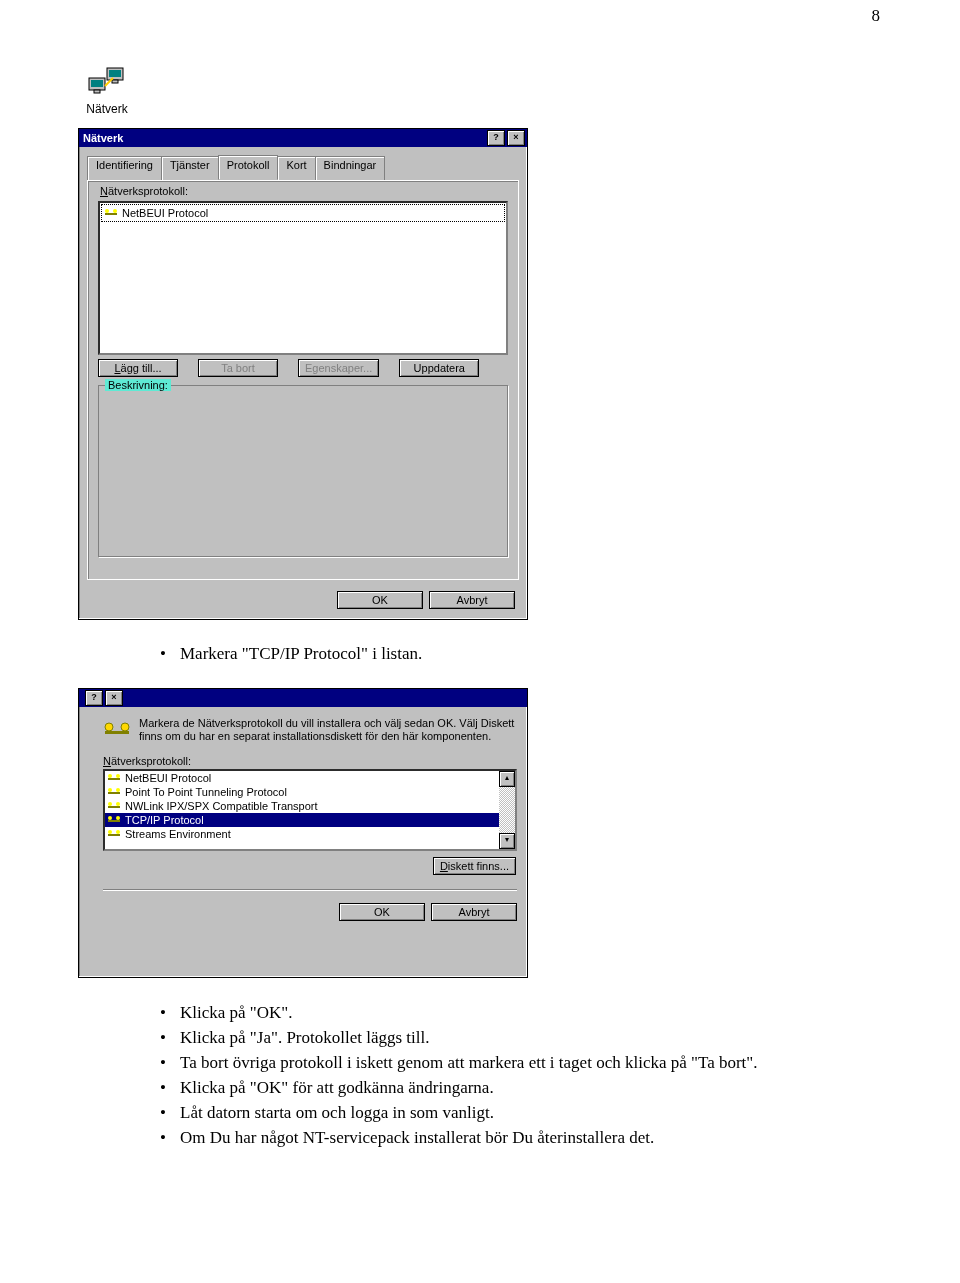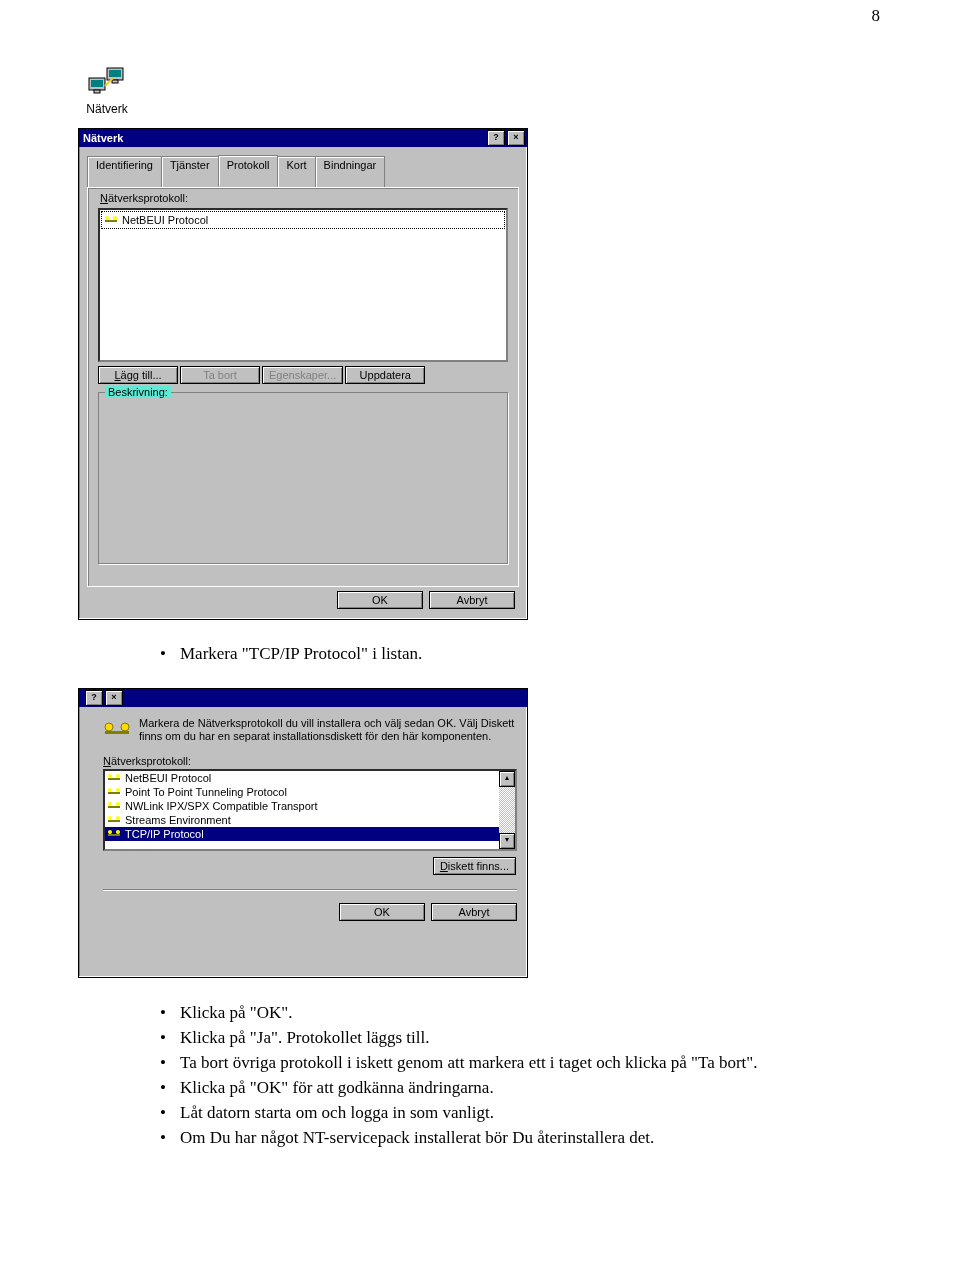--- a/index.html
+++ b/index.html
@@ -17,29 +17,29 @@
   .desktop-icon .lbl { font-size:12px; margin-top:2px; }
   
   
   .win { background:#c0c0c0; border:1px solid #000; box-shadow: -1px -1px 0 #fff inset, 1px 1px 0 #808080 inset; font-family:"MS Sans Serif", Tahoma, Arial; font-size:11px; color:#000; position:relative; }
   .win1 { margin-left:78px; width:448px; height:490px; }
   .titlebar { background:#000080; color:#fff; height:18px; line-height:18px; padding:0 2px 0 4px; font-weight:bold; display:flex; align-items:center; }
   .titlebar .ttl { flex:1; font-size:11px; }
   .tbtn { width:16px; height:14px; background:#c0c0c0; border:1px solid #000; box-shadow: 1px 1px 0 #fff inset, -1px -1px 0 #808080 inset; margin-left:2px; font-size:9px; line-height:12px; text-align:center; color:#000; }
   .tabs { display:flex; padding:8px 8px 0 8px; gap:0; }
   .tab { border:1px solid #808080; border-bottom:none; background:#c0c0c0; padding:2px 8px; font-size:11px; position:relative; top:1px; margin-right:-1px; box-shadow:1px 1px 0 #fff inset; }
-  .tab.active { background:#c0c0c0; z-index:2; padding-top:3px; padding-bottom:15px; top:0; border-bottom:1px solid #c0c0c0; }
+  .tab.active { background:#c0c0c0; z-index:2; padding-top:3px; padding-bottom:8px; top:0; border-bottom:1px solid #c0c0c0; }
   .tabpanel { margin:0 8px; border:1px solid #fff; box-shadow:1px 1px 0 #808080 inset; background:#c0c0c0; height:398px; position:relative; }
   .grp-lbl { position:absolute; top:4px; left:12px; font-size:11px; }
   .grp-lbl u { text-decoration:underline; }
   .listbox { position:absolute; top:20px; left:10px; right:10px; height:150px; background:#fff; border:2px inset #808080; }
   .listitem { display:flex; align-items:center; gap:4px; padding:1px 2px; margin:1px; }
   .listitem.sel { border:1px dotted #000; }
   .proto-icon { width:14px; height:14px; flex:none; }
-  .btnrow { position:absolute; top:178px; left:10px; display:flex; gap:2px; }
+  .btnrow { position:absolute; top:178px; left:10px; display:flex; gap:20px; }
   .wbtn { background:#c0c0c0; border:1px solid #000; box-shadow:1px 1px 0 #fff inset, -1px -1px 0 #808080 inset; padding:2px 6px; font-size:11px; min-width:66px; text-align:center; }
   .wbtn.dis { color:#808080; }
   .grp2 { position:absolute; top:204px; left:10px; right:10px; height:170px; border:1px solid #808080; box-shadow:1px 1px 0 #fff; }
   .grp2-lbl { position:relative; top:-7px; left:6px; background:#5eead4; padding:0 3px; font-size:11px; display:inline-block; }
   .dlg-btns { position:absolute; bottom:10px; right:12px; display:flex; gap:6px; }
   
   .bullets { margin:24px 0 24px 160px; font-family:"Times New Roman", serif; font-size:17px; }
   .bullets ul { margin:0; padding:0; list-style:none; }
   .bullets li { position:relative; padding-left:20px; margin-bottom:2px; }
   .bullets li::before { content:"•"; position:absolute; left:0; }
@@ -165,35 +165,35 @@
           <span>Point To Point Tunneling Protocol</span>
         </div>
         <div class="row">
           <svg class="proto-icon" viewBox="0 0 14 14">
               <rect x="1" y="7" width="12" height="2" fill="#808000"></rect>
               <circle cx="3" cy="5" r="2" fill="#ff0"></circle>
               <circle cx="11" cy="5" r="2" fill="#ff0"></circle>
             </svg>
           <span>NWLink IPX/SPX Compatible Transport</span>
         </div>
+        <div class="row selrow">
+          <svg class="proto-icon" viewBox="0 0 14 14">
+              <rect x="1" y="7" width="12" height="2" fill="#808000"></rect>
+              <circle cx="3" cy="5" r="2" fill="#ff0"></circle>
+              <circle cx="11" cy="5" r="2" fill="#ff0"></circle>
+            </svg>
+          <span>TCP/IP Protocol</span>
+        </div>
         <div class="row">
           <svg class="proto-icon" viewBox="0 0 14 14">
               <rect x="1" y="7" width="12" height="2" fill="#808000"></rect>
               <circle cx="3" cy="5" r="2" fill="#ff0"></circle>
               <circle cx="11" cy="5" r="2" fill="#ff0"></circle>
             </svg>
           <span>Streams Environment</span>
-        </div>
-        <div class="row selrow">
-          <svg class="proto-icon" viewBox="0 0 14 14">
-              <rect x="1" y="7" width="12" height="2" fill="#808000"></rect>
-              <circle cx="3" cy="5" r="2" fill="#ff0"></circle>
-              <circle cx="11" cy="5" r="2" fill="#ff0"></circle>
-            </svg>
-          <span>TCP/IP Protocol</span>
         </div>
       </div>
       <div class="scrollbar">
         <div class="scrollbtn">▴</div>
         <div class="scrolltrack"></div>
         <div class="scrollbtn bot">▾</div>
       </div>
     </div>
     <div class="wbtn diskbtn"><u>D</u>iskett finns...</div>
     <div class="hr2"></div>

